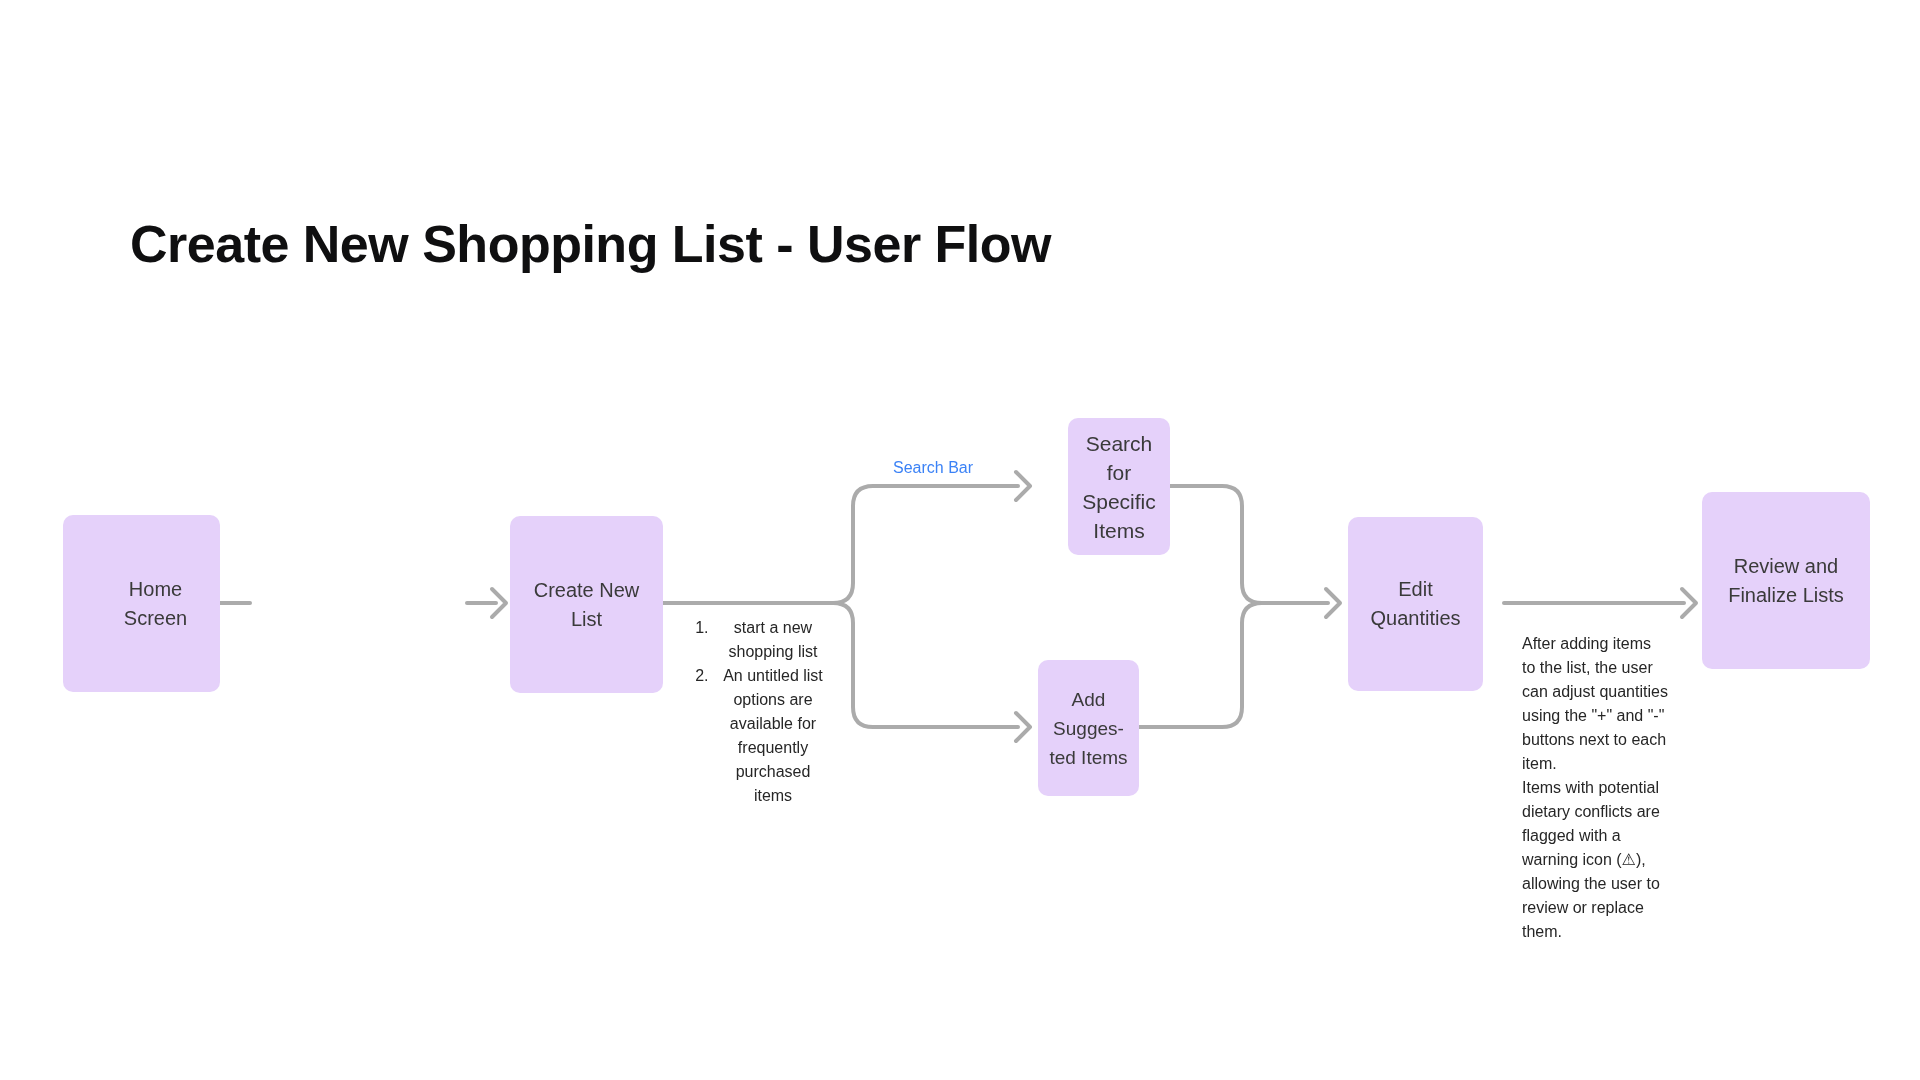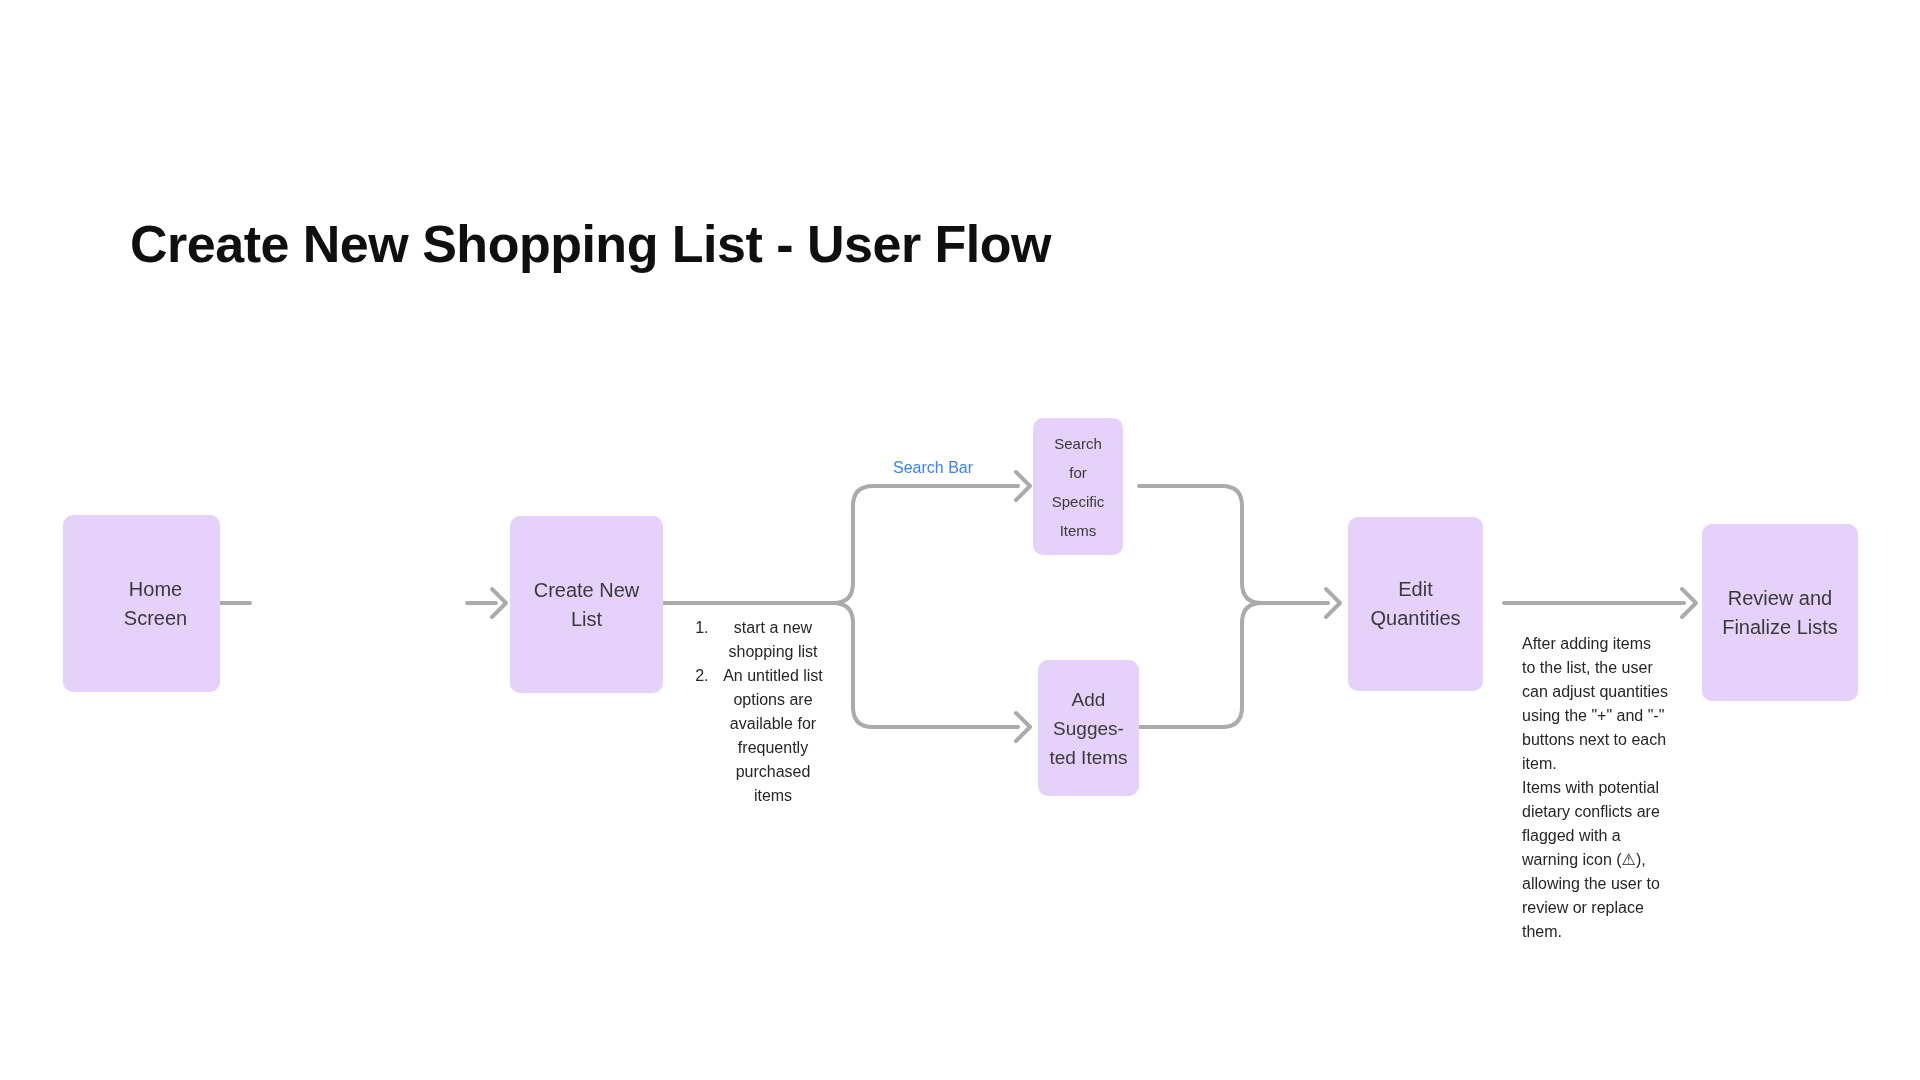--- a/index.html
+++ b/index.html
@@ -19,24 +19,24 @@
   .node {
     position: absolute; border-radius: 10px;
     display: flex; align-items: center; justify-content: center;
     text-align: center; white-space: pre-line;
     font-size: 20px; line-height: 29px; color: #3a3a3a;
   }
   .node-purple { background: #e5d1fa; }
 
   .node-home    { left: 63px;   top: 515px; width: 157px; height: 177px; padding-left: 28px; }
   .node-create  { left: 510px;  top: 516px; width: 153px; height: 177px; }
-  .node-search  { left: 1033px; top: 418px; width: 90px; height: 137px; font-size: 15px; line-height: 29px; }
+  .node-search  { left: 1068px; top: 418px; width: 102px; height: 137px; font-size: 21px; line-height: 29px; }
   .node-add     { left: 1038px; top: 660px; width: 101px; height: 136px; font-size: 19px; line-height: 29px; }
   .node-edit    { left: 1348px; top: 517px; width: 135px; height: 174px; }
-  .node-review  { left: 1702px; top: 524px; width: 156px; height: 177px; }
+  .node-review  { left: 1702px; top: 492px; width: 168px; height: 177px; }
 
   .diamond-wrap { position: absolute; left: 248px; top: 490px; width: 220px; height: 226px; }
   .diamond-wrap svg { position: absolute; inset: 0; }
   .diamond-label {
     position: absolute; inset: 0;
     display: flex; align-items: center; justify-content: center;
     text-align: center; white-space: pre-line;
     color: #ffffff; font-size: 20px; line-height: 28px;
   }
 

